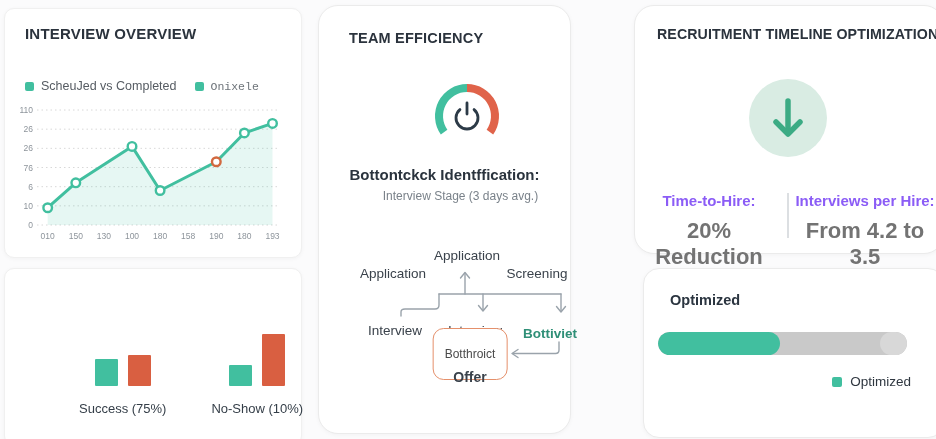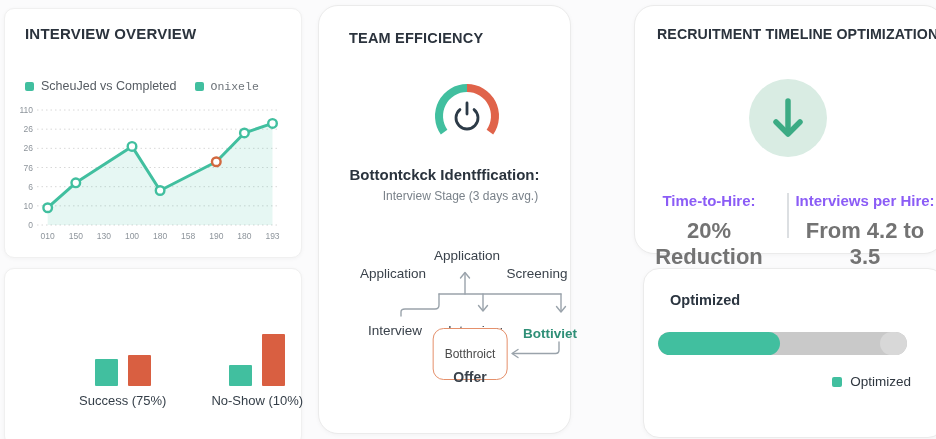--- a/index.html
+++ b/index.html
@@ -27,21 +27,21 @@
   .legend-item.small { font-size: 11.5px; color: #6e747a; font-family: Liberation Mono, monospace; }
   .sq { width: 9px; height: 9px; border-radius: 2px; background: #41bf9f; display: inline-block; flex: 0 0 auto; }
   .line-chart-svg { position: absolute; left: 6px; top: 90px; }
 
   .card-lb { left: 4px; top: 268px; width: 298px; height: 178px; border-radius: 10px; border-color: #f0f0f0; }
   .card-lb h2 { left: 20px; top: 33px; font-size: 15px; }
   .bar-groups { position: absolute; left: 74px; top: 65px; display: flex; gap: 45px; align-items: flex-end; }
   .bar-group { display: flex; flex-direction: column; align-items: center; }
   .bar-pair { display: flex; gap: 10px; align-items: flex-end; height: 52px; }
   .bar { width: 23px; border-radius: 1px; }
-  .bar-label { margin-top: 7px; font-size: 13px; color: #343e48; white-space: nowrap; }
+  .bar-label { margin-top: 15px; font-size: 13px; color: #343e48; white-space: nowrap; }
 
   
   .card-mid { left: 318px; top: 5px; width: 253px; height: 429px; border-radius: 20px; }
   .card-mid h2 { left: 30px; top: 24px; font-size: 14.5px; }
   .gauge-wrap { position: absolute; left: 88px; top: 50px; width: 120px; height: 120px; }
   .bn-title { position: absolute; left: 0; top: 160px; width: 100%; text-align: center; font-size: 15px; font-weight: 700; color: #2a333d; }
   .bn-sub { position: absolute; left: 16px; top: 183px; width: 100%; text-align: center; font-size: 12px; color: #7a828a; }
   .flow { position: absolute; left: 0; top: 0; width: 299px; height: 429px; }
   .flow-label { position: absolute; transform: translate(-50%, -50%); font-size: 13.5px; color: #3a424b; white-space: nowrap; }
   .flow-label.teal { color: #2f8f77; font-weight: 700; }

